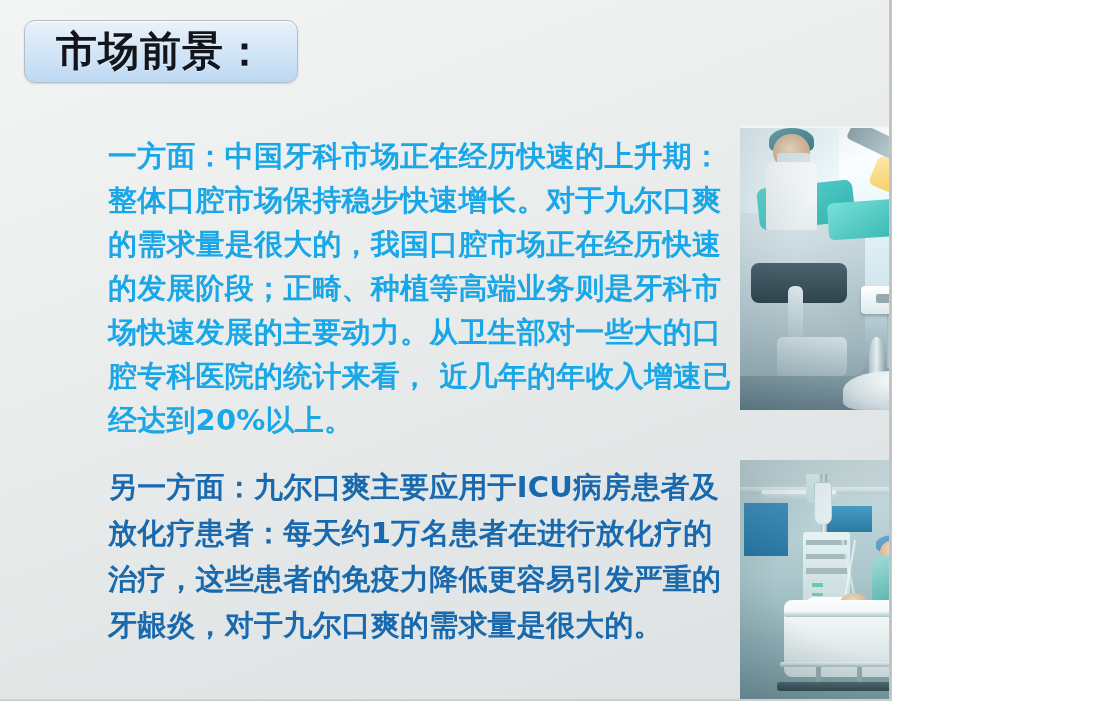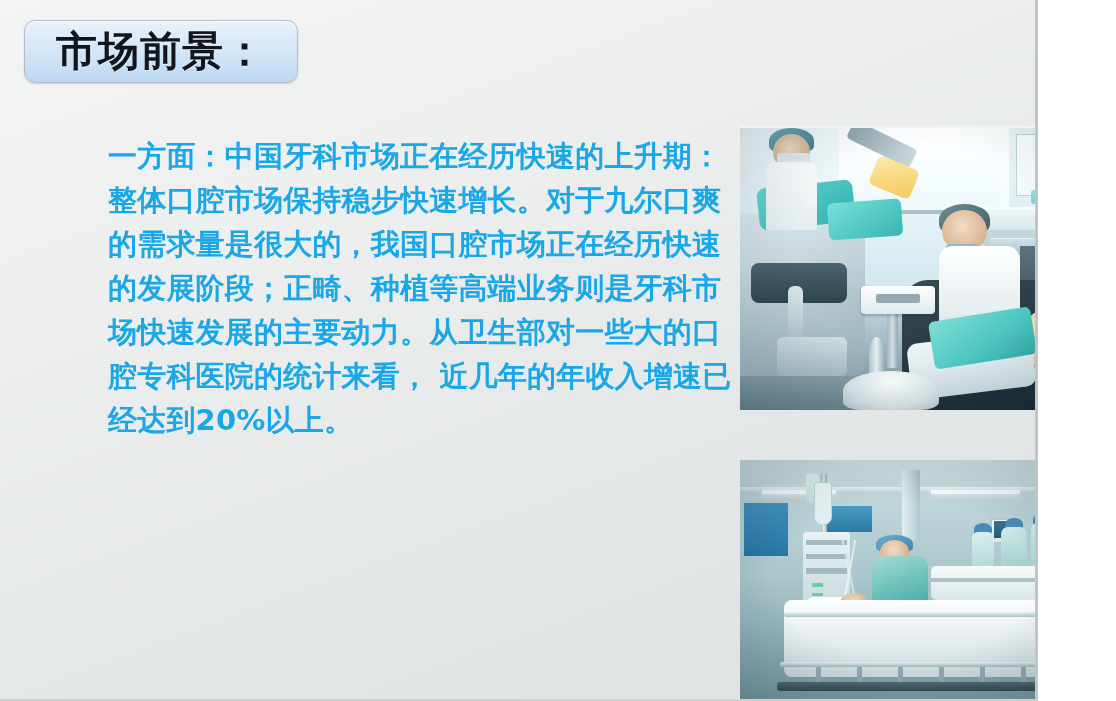--- a/index.html
+++ b/index.html
@@ -9,21 +9,21 @@
   body {
     width: 1116px;
     height: 701px;
     overflow: hidden;
     font-family: "Liberation Sans", "DejaVu Sans", sans-serif;
     background: #ffffff;
   }
 
   .slide {
     position: relative;
-    width: 1038px;
+    width: 892px;
     height: 701px;
     background: linear-gradient(160deg, #f3f4f4 0%, #eceeee 35%, #e3e6e6 70%, #dee1e2 100%);
     overflow: hidden;
   }
 
   
   .edge-right {
     position: absolute;
     top: 0;
     right: 0;
@@ -529,20 +529,21 @@
 <body>
 
 <div class="slide">
 
   <div class="title-box">
     <span class="title-text">市场前景：</span>
   </div>
 
   <div class="text-col">
     <p class="para para-1">一方面：中国牙科市场正在经历快速的上升期：整体口腔市场保持稳步快速增长。对于九尔口爽的需求量是很大的，我国口腔市场正在经历快速的发展阶段；正畸、种植等高端业务则是牙科市场快速发展的主要动力。从卫生部对一些大的口腔专科医院的统计来看， 近几年的年收入增速已经达到20%以上。</p>
+    <p class="para para-2">另一方面：九尔口爽主要应用于ICU病房患者及放化疗患者：每天约1万名患者在进行放化疗的治疗，这些患者的免疫力降低更容易引发严重的牙龈炎，对于九尔口爽的需求量是很大的。</p>
   </div>
 
   <div class="photo photo-dental">
     <div class="ph-layer dent-bg"></div>
     <div class="ph-layer dent-window"></div>
     <div class="ph-layer dent-wall-right"></div>
     <div class="ph-layer dent-window2"></div>
     <div class="ph-layer dent-window-frame"></div>
     <div class="ph-layer dent-counter"></div>
     <div class="ph-layer dent-cabinet"></div>

